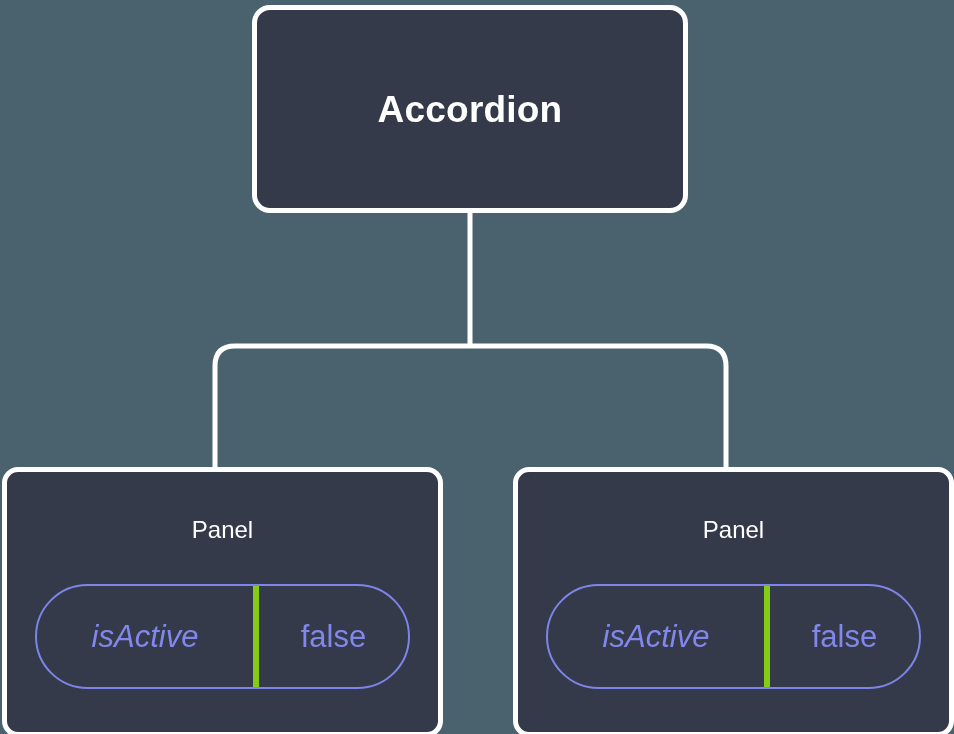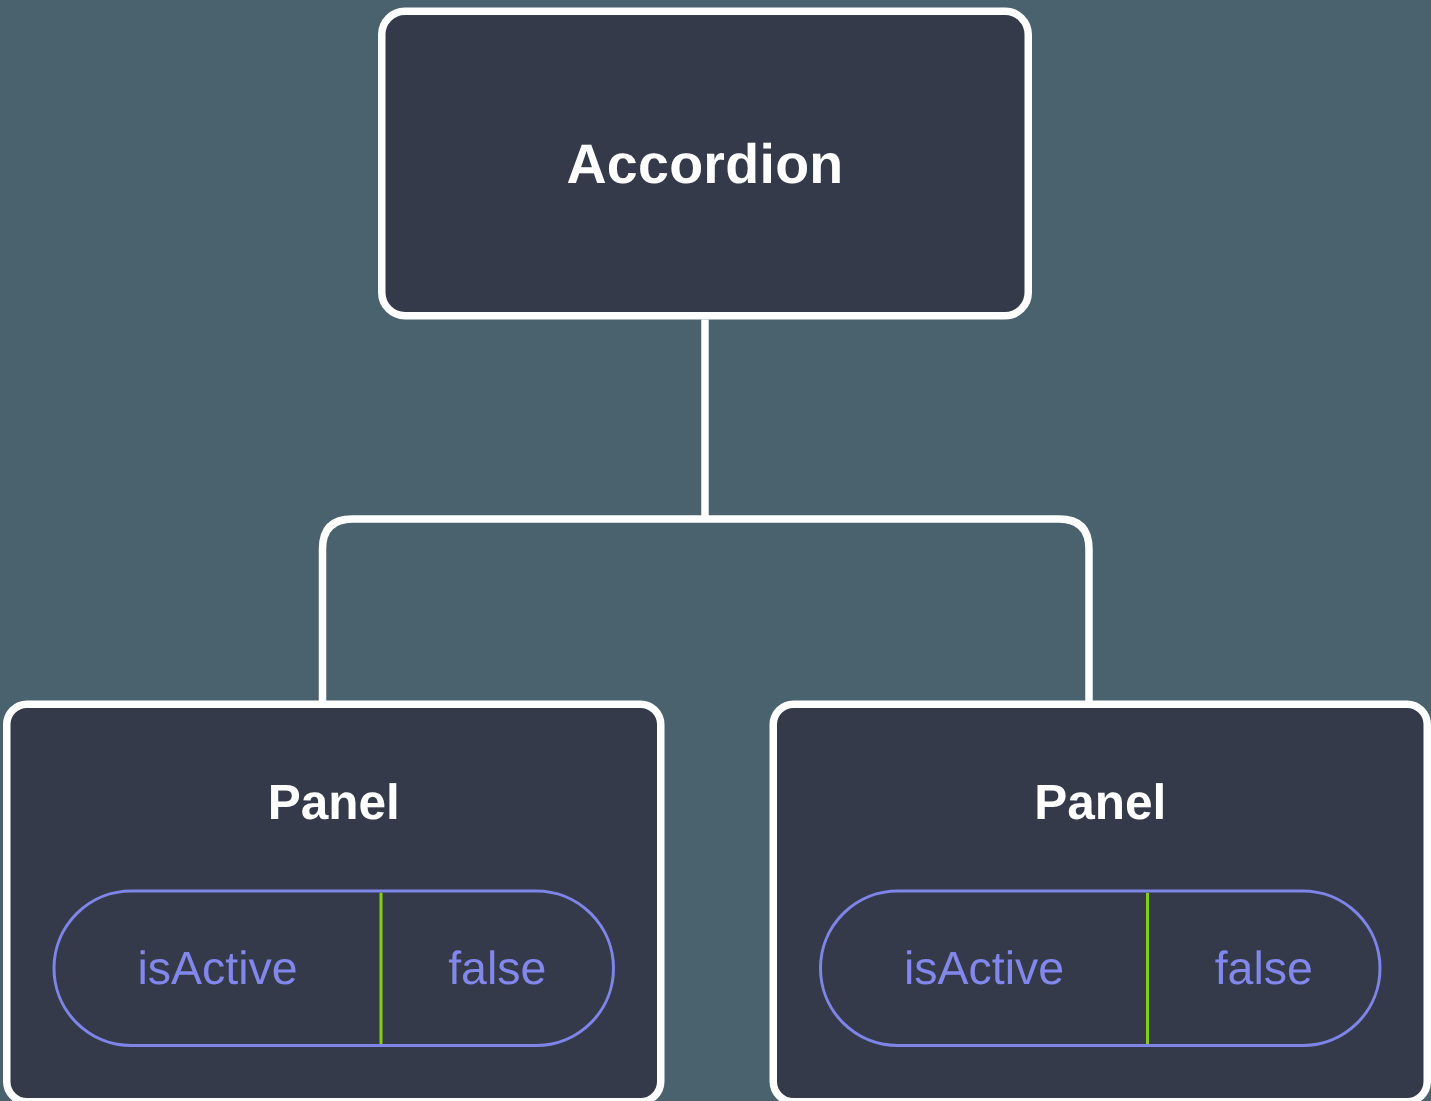--- a/index.html
+++ b/index.html
@@ -61,22 +61,22 @@
   .node-panel-left {
     left: 2px;
     top: 467px;
   }
   .node-panel-right {
     left: 513px;
     top: 467px;
   }
   .panel-title {
     color: #ffffff;
-    font-size: 33px;
-    font-weight: 700;
+    font-size: 24px;
+    font-weight: 400;
     line-height: 1;
     white-space: nowrap;
   }
   .prop-pill {
     margin-top: 42px;
     box-sizing: border-box;
     width: 375px;
     height: 105px;
     border: 2px solid #7e84e8;
     border-radius: 53px;
@@ -89,21 +89,22 @@
     align-items: center;
     justify-content: center;
     color: #8287ec;
     font-size: 31px;
     font-weight: 400;
     line-height: 1;
     white-space: nowrap;
   }
   .prop-key {
     flex: 0 0 216px;
-    border-right: 2px solid #84cc16;
+    border-right: 6px solid #84cc16;
+    font-style: italic;
   }
   .prop-value {
     flex: 1 1 auto;
   }
 </style>
 </head>
 <body>
 
 <div id="diagram-root">
 

